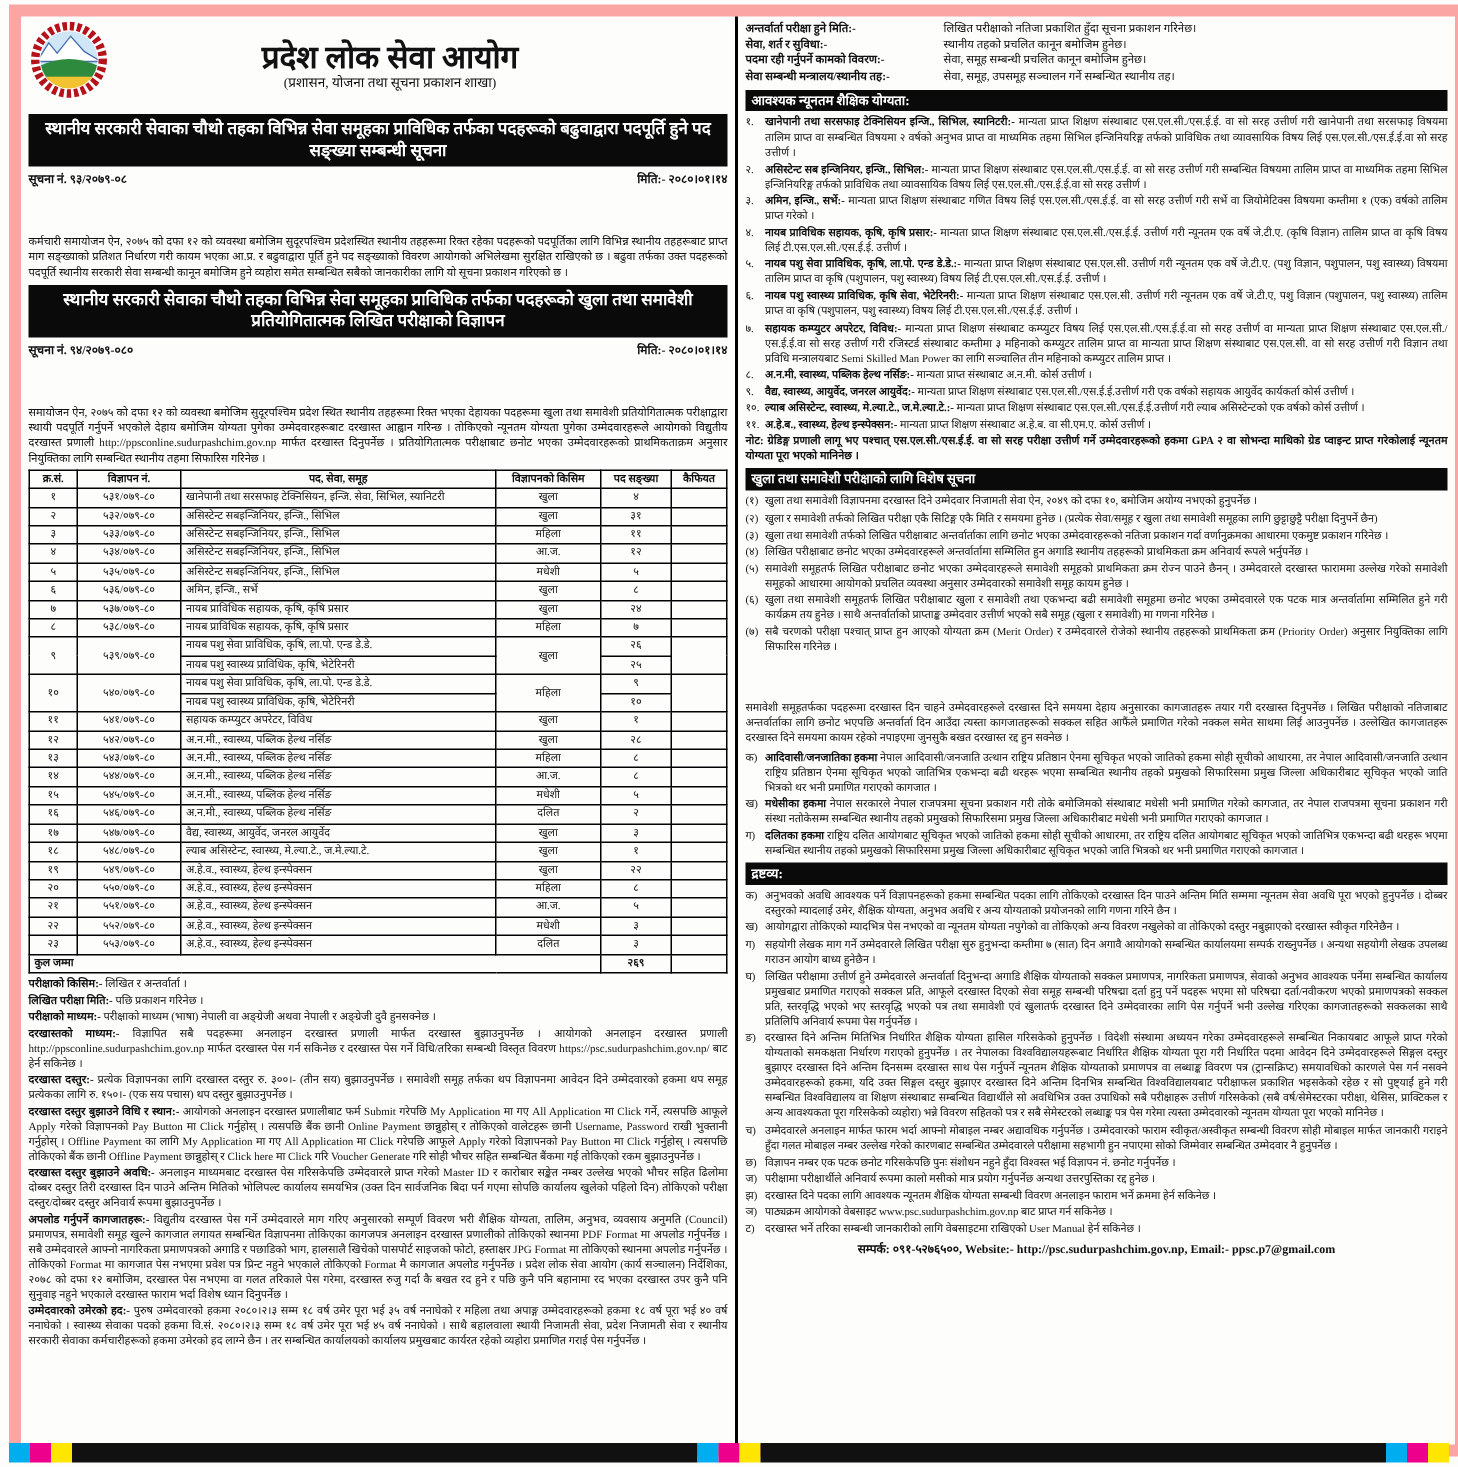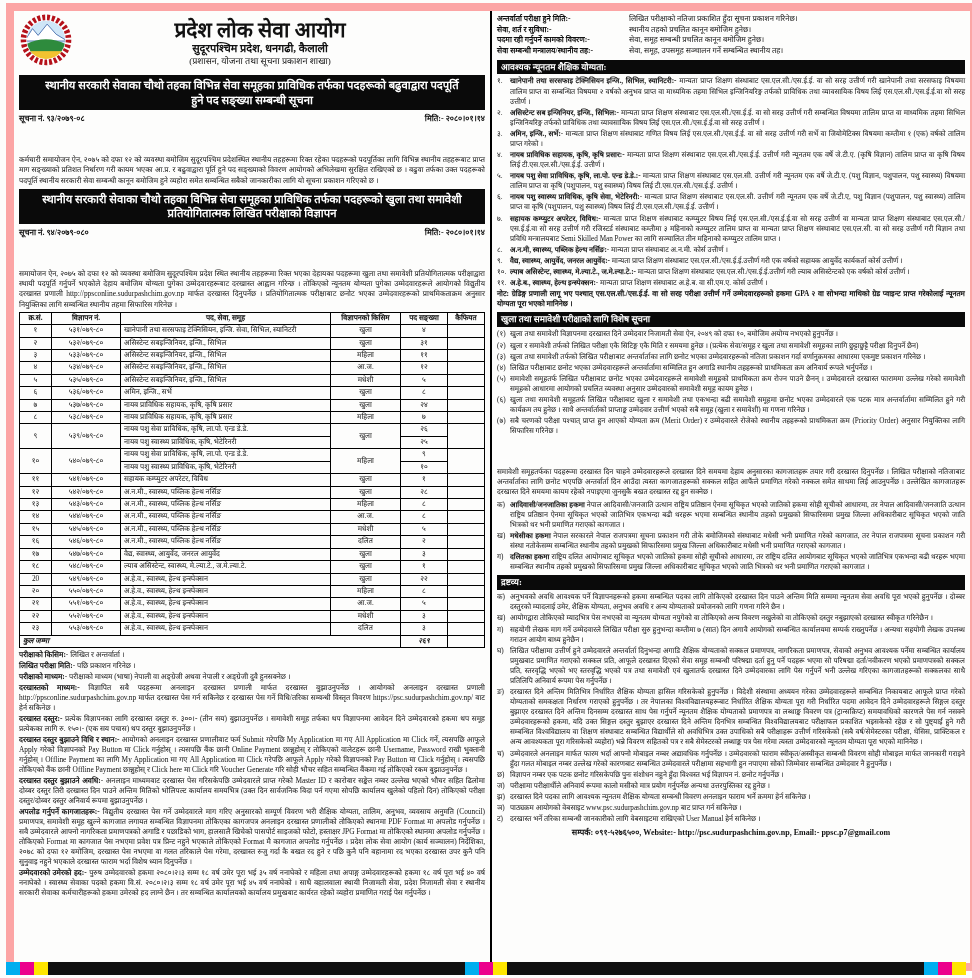--- a/index.html
+++ b/index.html
@@ -11,32 +11,32 @@
   .col-left{border-right:2px solid #000;}
   
   .hdr{display:flex;align-items:center;margin-bottom:2px;}
   .hdr .logo{width:56px;flex:0 0 56px;}
   .hdr .titles{flex:1;text-align:center;padding-right:40px;}
   .org{font-size:21px;font-weight:bold;line-height:1.1;}
   .addr{font-size:11px;font-weight:bold;line-height:1.25;}
   .branch{font-size:9px;line-height:1.2;}
   
   .banner-lg{background:#0a0a0a;color:#fff;font-weight:bold;text-align:center;
-             font-size:11.3px;line-height:1.3;padding:3px 20px;margin:3px 0 2px;}
+             font-size:11.3px;line-height:1.3;padding:3px 5px;margin:3px 0 2px;}
   .banner-sm{background:#0a0a0a;color:#fff;font-weight:bold;font-size:8.8px;
              line-height:1.25;padding:2px 4px;margin:3px 0 2px;}
   .notice-row{display:flex;justify-content:space-between;font-weight:bold;
               font-size:8px;margin:1px 0;align-items:center;}
   .para{font-size:7.4px;line-height:1.37;text-align:justify;margin-bottom:2px;margin-top:32px;}
   
   table.vac{border-collapse:collapse;width:100%;margin:2px 0;}
   table.vac th,table.vac td{border:1px solid #000;font-size:7.25px;line-height:1.3;
              padding:1px 3px;vertical-align:middle;}
   table.vac th{font-weight:bold;text-align:center;}
-  td.c{text-align:center;} td.l{text-align:left;} .b{font-weight:bold;font-style:italic;}
+  td.c{text-align:center;} td.l{text-align:left;} .b{font-weight:bold;}
   
   .kv{font-size:7.35px;line-height:1.36;text-align:justify;margin-bottom:1px;}
   .kv b{font-weight:bold;}
   
   .tr-row{display:flex;font-size:7.6px;line-height:1.4;}
   .tr-row b{flex:0 0 132px;}
   .tr-row span{flex:1;}
   
   .item{display:flex;font-size:7.2px;line-height:1.4;margin-bottom:1px;}
   .item .n{flex:0 0 13px;}
@@ -65,21 +65,20 @@
             <g clip-path="url(#emb)">
               <rect x="5" y="4" width="38" height="22" fill="#cfe6f7"></rect>
               <path d="M5 24 L12 13 L17 19 L25 9 L33 18 L43 24 Z" fill="#ffffff" stroke="#4a6fae" stroke-width="0.8"></path>
               <path d="M4 28 Q24 17 44 28 L44 35 L4 35 Z" fill="#2e8b3d"></path>
               <rect x="4" y="33" width="40" height="9" fill="#f2c230"></rect>
             </g>
           </svg>
         </div>
         <div class="titles">
           <div class="org">प्रदेश लोक सेवा आयोग</div>
-          <div class="addr">सुदूरपश्चिम प्रदेश, धनगढी, कैलाली</div>
           <div class="branch">(प्रशासन, योजना तथा सूचना प्रकाशन शाखा)</div>
         </div>
       </div>
 
       <div class="banner-lg">स्थानीय सरकारी सेवाका चौथो तहका विभिन्न सेवा समूहका प्राविधिक तर्फका पदहरूको बढुवाद्वारा पदपूर्ति हुने पद सङ्ख्या सम्बन्धी सूचना</div>
       <div class="notice-row">
         <span>सूचना नं. ९३/२०७९-०८</span>
         <span>मिति:- २०८०।०१।१४</span>
       </div>
       <div class="para">कर्मचारी समायोजन ऐन, २०७५ को दफा १२ को व्यवस्था बमोजिम सुदूरपश्चिम प्रदेशस्थित स्थानीय तहहरूमा रिक्त रहेका पदहरूको पदपूर्तिका लागि विभिन्न स्थानीय तहहरूबाट प्राप्त माग सङ्ख्याको प्रतिशत निर्धारण गरी कायम भएका आ.प्र. र बढुवाद्वारा पूर्ति हुने पद सङ्ख्याको विवरण आयोगको अभिलेखमा सुरक्षित राखिएको छ । बढुवा तर्फका उक्त पदहरूको पदपूर्ति स्थानीय सरकारी सेवा सम्बन्धी कानून बमोजिम हुने व्यहोरा समेत सम्बन्धित सबैको जानकारीका लागि यो सूचना प्रकाशन गरिएको छ ।</div>
@@ -249,21 +248,21 @@
             </tr>
             <tr>
               <td class="c">१८</td>
               <td class="c">५४८/०७९-८०</td>
               <td class="l">ल्याब असिस्टेन्ट, स्वास्थ्य, मे.ल्या.टे., ज.मे.ल्या.टे.</td>
               <td class="c">खुला</td>
               <td class="c">१</td>
               <td class="c"></td>
             </tr>
             <tr>
-              <td class="c">20</td>
+              <td class="c">१९</td>
               <td class="c">५४९/०७९-८०</td>
               <td class="l">अ.हे.व., स्वास्थ्य, हेल्थ इन्स्पेक्सन</td>
               <td class="c">खुला</td>
               <td class="c">२२</td>
               <td class="c"></td>
             </tr>
             <tr>
               <td class="c">२०</td>
               <td class="c">५५०/०७९-८०</td>
               <td class="l">अ.हे.व., स्वास्थ्य, हेल्थ इन्स्पेक्सन</td>

